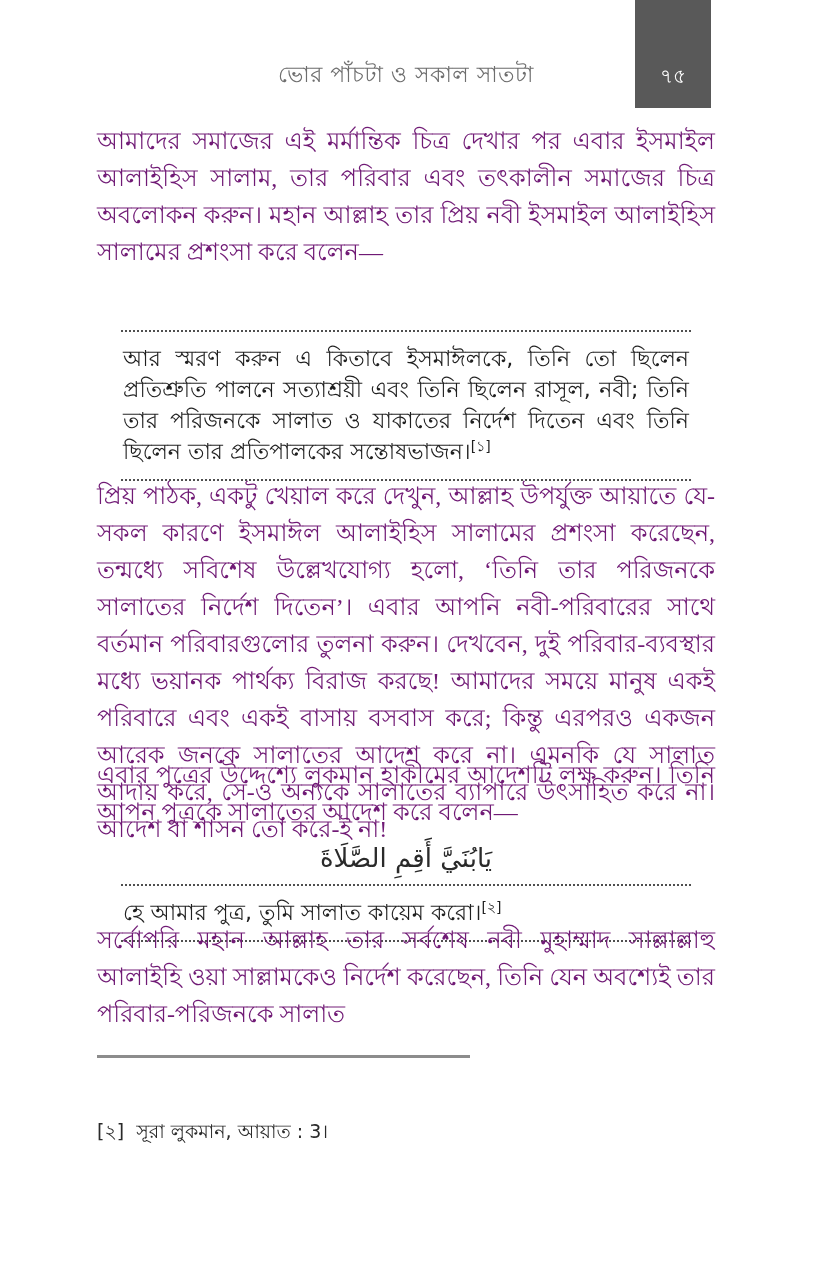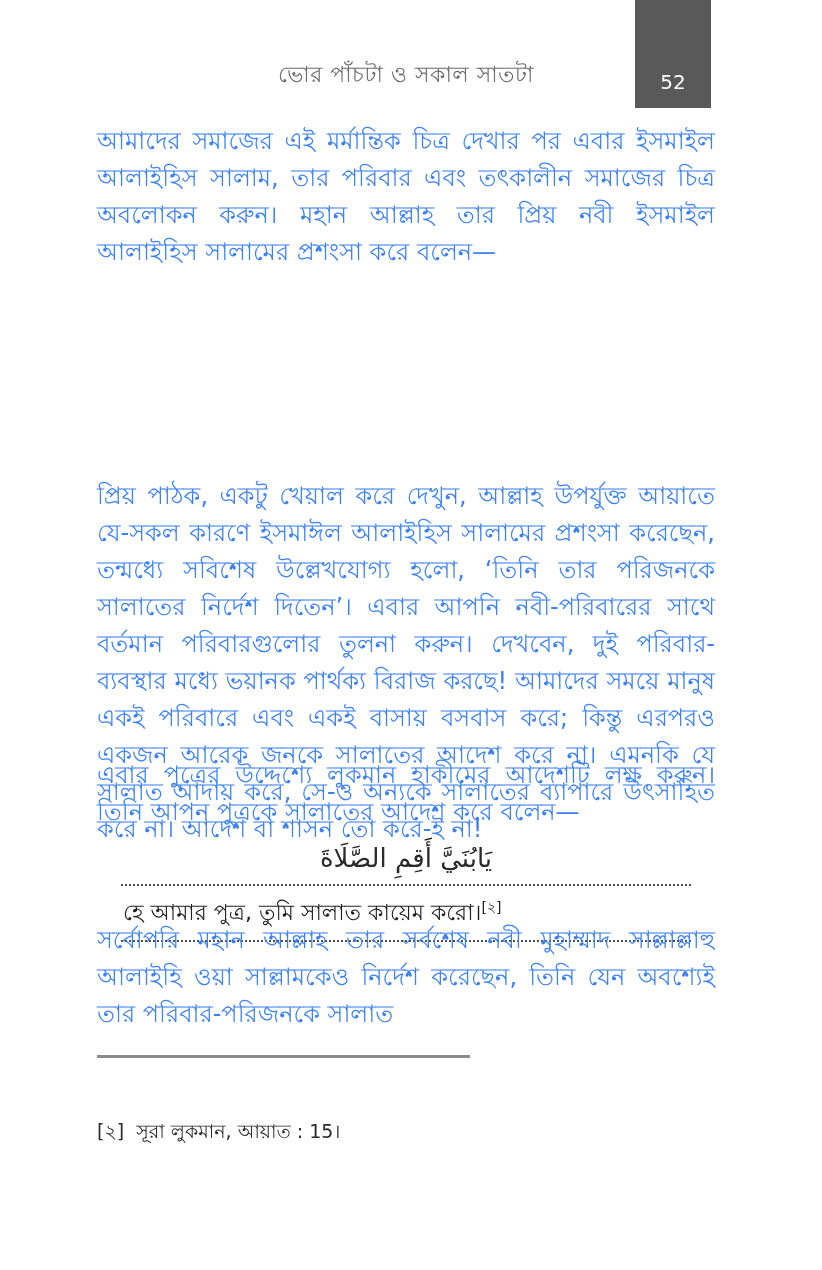--- a/index.html
+++ b/index.html
@@ -45,21 +45,22 @@
   }
   .body-para {
     position: absolute;
     left: 97px;
     width: 618px;
     margin: 0;
     font-size: 24px;
     line-height: 37px;
     text-align: justify;
     text-align-last: left;
-    color: #3b82f6;
+    color: #701a75;
+    font-family: Liberation Serif, serif;
   }
   .para-1 { top: 123px; }
   .para-2 { top: 478px; }
   .para-3 { top: 757px; }
   .para-4 { top: 922px; }
   .arabic-verse {
     position: absolute;
     left: 97px;
     width: 618px;
     direction: rtl;
@@ -120,39 +121,42 @@
   }
 </style>
 </head>
 <body>
 
 <div class="page">
 
   <div class="header-title">ভোর পাঁচটা ও সকাল সাতটা</div>
 
   <div class="page-number-box">
-    <span class="page-number">52</span>
+    <span class="page-number">৭৫</span>
   </div>
 
   <p class="body-para para-1">আমাদের সমাজের এই মর্মান্তিক চিত্র দেখার পর এবার ইসমাইল আলাইহিস সালাম, তার পরিবার এবং তৎকালীন সমাজের চিত্র অবলোকন করুন। মহান আল্লাহ তার প্রিয় নবী ইসমাইল আলাইহিস সালামের প্রশংসা করে বলেন—</p>
 
 
+  <div class="quote-block quote-1">
+    <span>আর স্মরণ করুন এ কিতাবে ইসমাঈলকে, তিনি তো ছিলেন প্রতিশ্রুতি পালনে সত্যাশ্রয়ী এবং তিনি ছিলেন রাসূল, নবী; তিনি তার পরিজনকে সালাত ও যাকাতের নির্দেশ দিতেন এবং তিনি ছিলেন তার প্রতিপালকের সন্তোষভাজন।</span><sup class="footnote-ref">[১]</sup>
+  </div>
 
   <p class="body-para para-2">প্রিয় পাঠক, একটু খেয়াল করে দেখুন, আল্লাহ উপর্যুক্ত আয়াতে যে-সকল কারণে ইসমাঈল আলাইহিস সালামের প্রশংসা করেছেন, তন্মধ্যে সবিশেষ উল্লেখযোগ্য হলো, ‘তিনি তার পরিজনকে সালাতের নির্দেশ দিতেন’। এবার আপনি নবী-পরিবারের সাথে বর্তমান পরিবারগুলোর তুলনা করুন। দেখবেন, দুই পরিবার-ব্যবস্থার মধ্যে ভয়ানক পার্থক্য বিরাজ করছে! আমাদের সময়ে মানুষ একই পরিবারে এবং একই বাসায় বসবাস করে; কিন্তু এরপরও একজন আরেক জনকে সালাতের আদেশ করে না। এমনকি যে সালাত আদায় করে, সে-ও অন্যকে সালাতের ব্যাপারে উৎসাহিত করে না। আদেশ বা শাসন তো করে-ই না!</p>
 
   <p class="body-para para-3">এবার পুত্রের উদ্দেশ্যে লুকমান হাকীমের আদেশটি লক্ষ করুন। তিনি আপন পুত্রকে সালাতের আদেশ করে বলেন—</p>
 
   <div class="arabic-verse arabic-2">يَابُنَيَّ أَقِمِ الصَّلَاةَ</div>
 
   <div class="quote-block quote-2">
     <span>হে আমার পুত্র, তুমি সালাত কায়েম করো।</span><sup class="footnote-ref">[২]</sup>
   </div>
 
   <p class="body-para para-4">সর্বোপরি মহান আল্লাহ তার সর্বশেষ নবী মুহাম্মাদ সাল্লাল্লাহু আলাইহি ওয়া সাল্লামকেও নির্দেশ করেছেন, তিনি যেন অবশ্যেই তার পরিবার-পরিজনকে সালাত</p>
 
   <div class="footnote-sep"></div>
 
 
   <div class="footnote footnote-2">
-    <span class="fn-marker">[২]</span><span class="fn-text">সূরা লুকমান, আয়াত : 15।</span>
+    <span class="fn-marker">[২]</span><span class="fn-text">সূরা লুকমান, আয়াত : 3।</span>
   </div>
 
 </div>
 
 </body></html>

